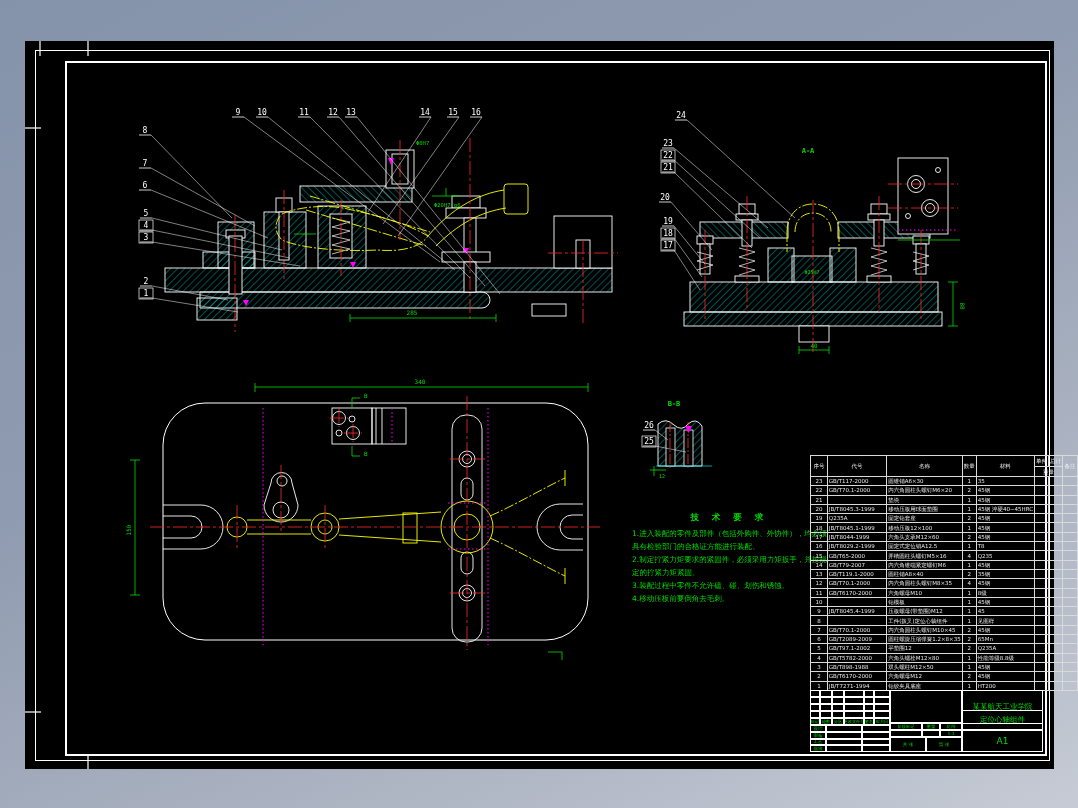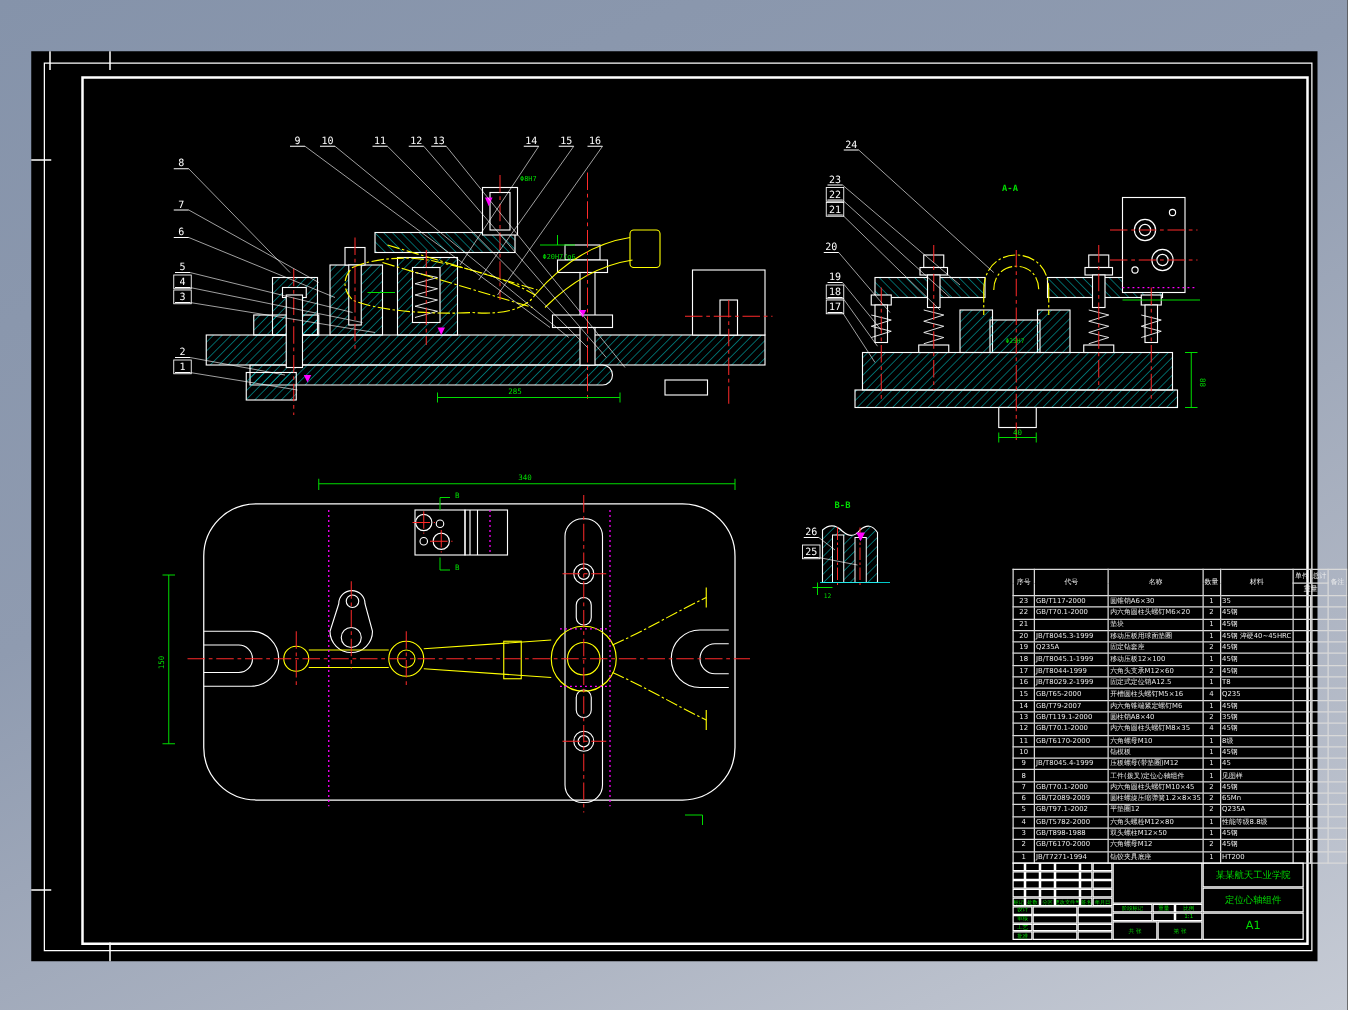--- a/index.html
+++ b/index.html
@@ -426,20 +426,31 @@
           <text x="649" y="444" fill="#fff" font-size="8" text-anchor="middle">25</text>
         </g>
         <g>
           <line x1="655" y1="430" x2="668" y2="440" stroke="#fff" stroke-width="0.5"></line>
           <line x1="643" y1="430" x2="655" y2="430" stroke="#fff" stroke-width="0.8"></line>
           <text x="649" y="428" fill="#fff" font-size="8" text-anchor="middle">26</text>
         </g>
       </g>
   </svg>
 
+  <div class="tech">
+    <div class="t-title">技 术 要 求</div>
+    <div id="tech-lines">
+        <div>1.进入装配的零件及部件（包括外购件、外协件），均必须</div>
+        <div>具有检验部门的合格证方能进行装配。</div>
+        <div>2.制定拧紧力矩要求的紧固件，必须采用力矩扳手，并按规</div>
+        <div>定的拧紧力矩紧固。</div>
+        <div>3.装配过程中零件不允许磕、碰、划伤和锈蚀。</div>
+        <div>4.移动压板前要倒角去毛刺。</div>
+      </div>
+  </div>
 
   <table class="bom" id="bom-table">
       <colgroup>
         <col style="width: 17px;">
         <col style="width: 60px;">
         <col style="width: 58px;">
         <col style="width: 13px;">
         <col style="width: 46px;">
         <col style="width: 12px;">
         <col style="width: 12px;">
@@ -739,17 +750,17 @@
       <div class="tb-cell" style="left: 52px; top: 55.25px; width: 28px; height: 6.75px; font-size: 4px;"></div>
       <div class="tb-cell" style="left: 80px; top: 0px; width: 72px; height: 33px; font-size: 5px;"></div>
       <div class="tb-cell" style="left: 80px; top: 33px; width: 32px; height: 7px; font-size: 4.2px;">阶段标记</div>
       <div class="tb-cell" style="left: 112px; top: 33px; width: 18px; height: 7px; font-size: 4.5px;">重量</div>
       <div class="tb-cell" style="left: 130px; top: 33px; width: 22px; height: 7px; font-size: 4.5px;">比例</div>
       <div class="tb-cell" style="left: 80px; top: 40px; width: 32px; height: 7px; font-size: 4px;"></div>
       <div class="tb-cell" style="left: 112px; top: 40px; width: 18px; height: 7px; font-size: 4px;"></div>
       <div class="tb-cell" style="left: 130px; top: 40px; width: 22px; height: 7px; font-size: 4.5px;">1:1</div>
       <div class="tb-cell" style="left: 80px; top: 47px; width: 36px; height: 15px; font-size: 4.5px;">共 张</div>
       <div class="tb-cell" style="left: 116px; top: 47px; width: 36px; height: 15px; font-size: 4.5px;">第 张</div>
-      <div class="tb-cell" style="left: 152px; top: 0px; width: 81px; height: 20px; font-size: 7.5px;">某某航天工业学院</div>
+      <div class="tb-cell" style="left: 152px; top: 0px; width: 81px; height: 34px; font-size: 7.5px;">某某航天工业学院</div>
       <div class="tb-cell" style="left: 152px; top: 20px; width: 81px; height: 20px; font-size: 7.5px;">定位心轴组件</div>
       <div class="tb-cell" style="left: 152px; top: 40px; width: 81px; height: 22px; font-size: 9px;">A1</div>
     </div>
 </div>
 
 </body></html>

